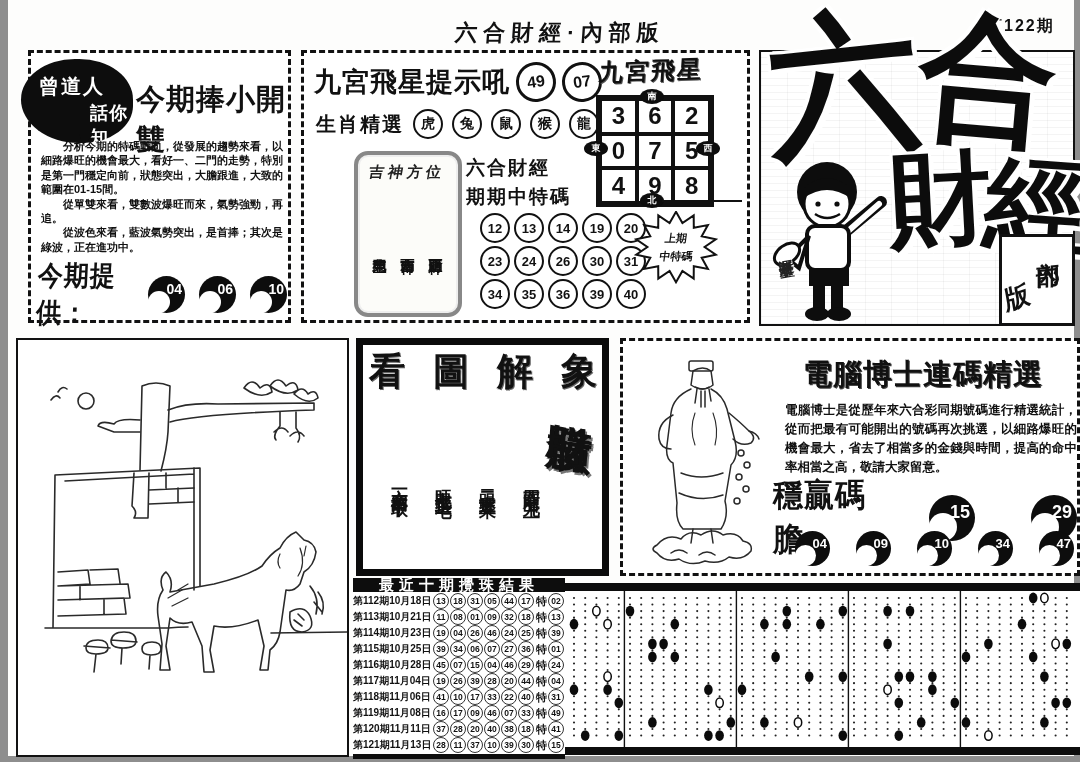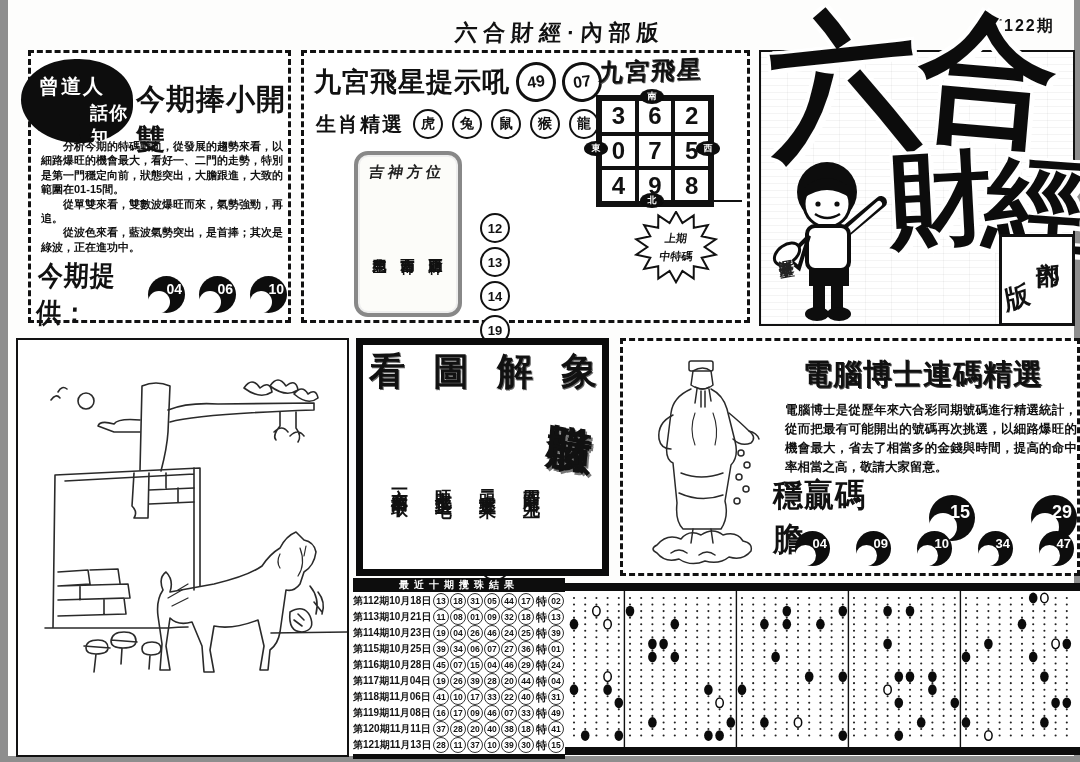--- a/index.html
+++ b/index.html
@@ -34,21 +34,21 @@
   .jg-title{font-size:27px;font-weight:900;letter-spacing:1px;white-space:nowrap;}
   .ocirc{width:34px;height:34px;border:3px solid #111;border-radius:50%;background:#fff;display:flex;align-items:center;justify-content:center;font-size:16px;font-weight:900;margin-left:6px;transform:rotate(-8deg);}
   .zo-row{left:12px;top:56px;width:430px;height:30px;display:flex;align-items:center;}
   .zo-label{font-size:20px;font-weight:700;letter-spacing:2px;}
   .zcirc{width:26px;height:26px;border:2px solid #111;border-radius:50%;display:flex;align-items:center;justify-content:center;font-size:14px;font-weight:700;margin-left:9px;background:#fff;}
   .scroll{left:50px;top:98px;width:100px;height:158px;border:4px solid #888;border-radius:14px;background:#fcfcf9;box-shadow:inset 0 0 0 2px #eee;}
   .scroll-title{position:absolute;left:4px;top:8px;width:90px;text-align:center;font-size:15px;font-weight:700;letter-spacing:4px;transform:skewX(-10deg);color:#222;}
   .scroll-cols{position:absolute;left:6px;top:34px;width:86px;height:118px;writing-mode:vertical-rl;text-orientation:upright;font-size:14px;font-weight:900;line-height:28px;text-align:center;}
   .teco-labels{left:162px;top:100px;font-size:19px;font-weight:700;line-height:29px;letter-spacing:2px;}
   .teco-grid{left:176px;top:160px;}
-  .trow{display:flex;gap:4px;margin-bottom:3px;flex-direction:column;}
+  .trow{display:flex;gap:4px;margin-bottom:3px;}
   .ncirc{width:26px;height:26px;border:2px solid #111;border-radius:50%;display:flex;align-items:center;justify-content:center;font-size:13px;font-weight:700;background:#fff;}
   .fly-title{left:288px;top:2px;width:118px;text-align:center;font-size:24px;font-weight:900;letter-spacing:2px;transform:skewX(-6deg) rotate(-2deg);text-shadow:1px 1px 0 #555;}
   .fly-grid{left:292px;top:42px;width:110px;height:104px;border:4px solid #111;display:grid;grid-template-columns:1fr 1fr 1fr;grid-template-rows:1fr 1fr 1fr;background:#fff;}
   .fly-cell{border:2px solid #111;display:flex;align-items:center;justify-content:center;font-size:24px;font-weight:900;}
   .dirblob{position:absolute;width:24px;height:15px;background:#0d0d0d;border-radius:50%;color:#fff;font-size:9px;font-weight:700;display:flex;align-items:center;justify-content:center;}
   .burst{left:330px;top:158px;width:84px;height:74px;}
   .burst svg{position:absolute;left:0;top:0;}
   .burst .t1{position:absolute;left:0;top:20px;width:84px;text-align:center;font-size:11px;font-weight:900;transform:skewX(-8deg);}
   .burst .t2{position:absolute;left:0;top:38px;width:84px;text-align:center;font-size:11px;font-weight:900;transform:skewX(-8deg);}
   
@@ -77,21 +77,21 @@
   .bigballs{display:flex;gap:56px;margin-left:40px;}
   .ball.bb{width:46px;height:46px;}
   .ball.bb i{width:28px;height:28px;}
   .ball.bb b{font-size:18px;right:5px;top:7px;}
   .doc-bottom{left:172px;top:190px;display:flex;gap:26px;}
   .ball.sm{width:35px;height:35px;}
   .ball.sm i{width:21px;height:21px;}
   .ball.sm b{font-size:13px;right:3px;top:5px;}
   
   #results{left:345px;top:578px;width:212px;height:179px;background:#fff;}
-  .res-header{height:14px;background:#0d0d0d;color:#fff;font-size:10px;font-weight:700;letter-spacing:5px;text-align:center;line-height:14px;}
+  .res-header{height:14px;background:#0d0d0d;color:#fff;font-size:15px;font-weight:700;letter-spacing:5px;text-align:center;line-height:14px;}
   .res-rows{padding-top:1px;}
   .res-row{display:flex;align-items:center;height:16px;}
   .res-label{width:84px;font-size:10px;font-weight:700;white-space:nowrap;letter-spacing:0;}
   .rcirc{width:14px;height:14px;border:1px solid #333;border-radius:50%;font-size:8.5px;font-weight:700;display:flex;align-items:center;justify-content:center;margin-right:1px;background:#fff;flex:none;}
   .te{font-size:11px;font-weight:900;margin:0 1px;}
   .res-footer{height:5px;background:#0d0d0d;margin-top:1px;}
   
   #dotchart{left:557px;top:583px;width:515px;height:172px;background:#fff;border-top:8px solid #0d0d0d;border-bottom:8px solid #0d0d0d;box-sizing:border-box;}
 </style>
 </head>
@@ -150,20 +150,24 @@
             <span class="zcirc">羊</span>
           </span>
     </div>
     <div class="abs scroll">
       <div class="scroll-title">吉神方位</div>
       <div class="scroll-cols" id="scroll-cols">
             <div>財神正西</div>
             <div>吉神西南</div>
             <div>生門東北</div>
           </div>
+    </div>
+    <div class="abs teco-labels">
+      <div>六合財經</div>
+      <div>期期中特碼</div>
     </div>
     <div class="abs teco-grid" id="teco-grid">
           <div class="trow">
             <span class="ncirc">12</span>
             <span class="ncirc">13</span>
             <span class="ncirc">14</span>
             <span class="ncirc">19</span>
             <span class="ncirc">20</span>
           </div>
           <div class="trow">

